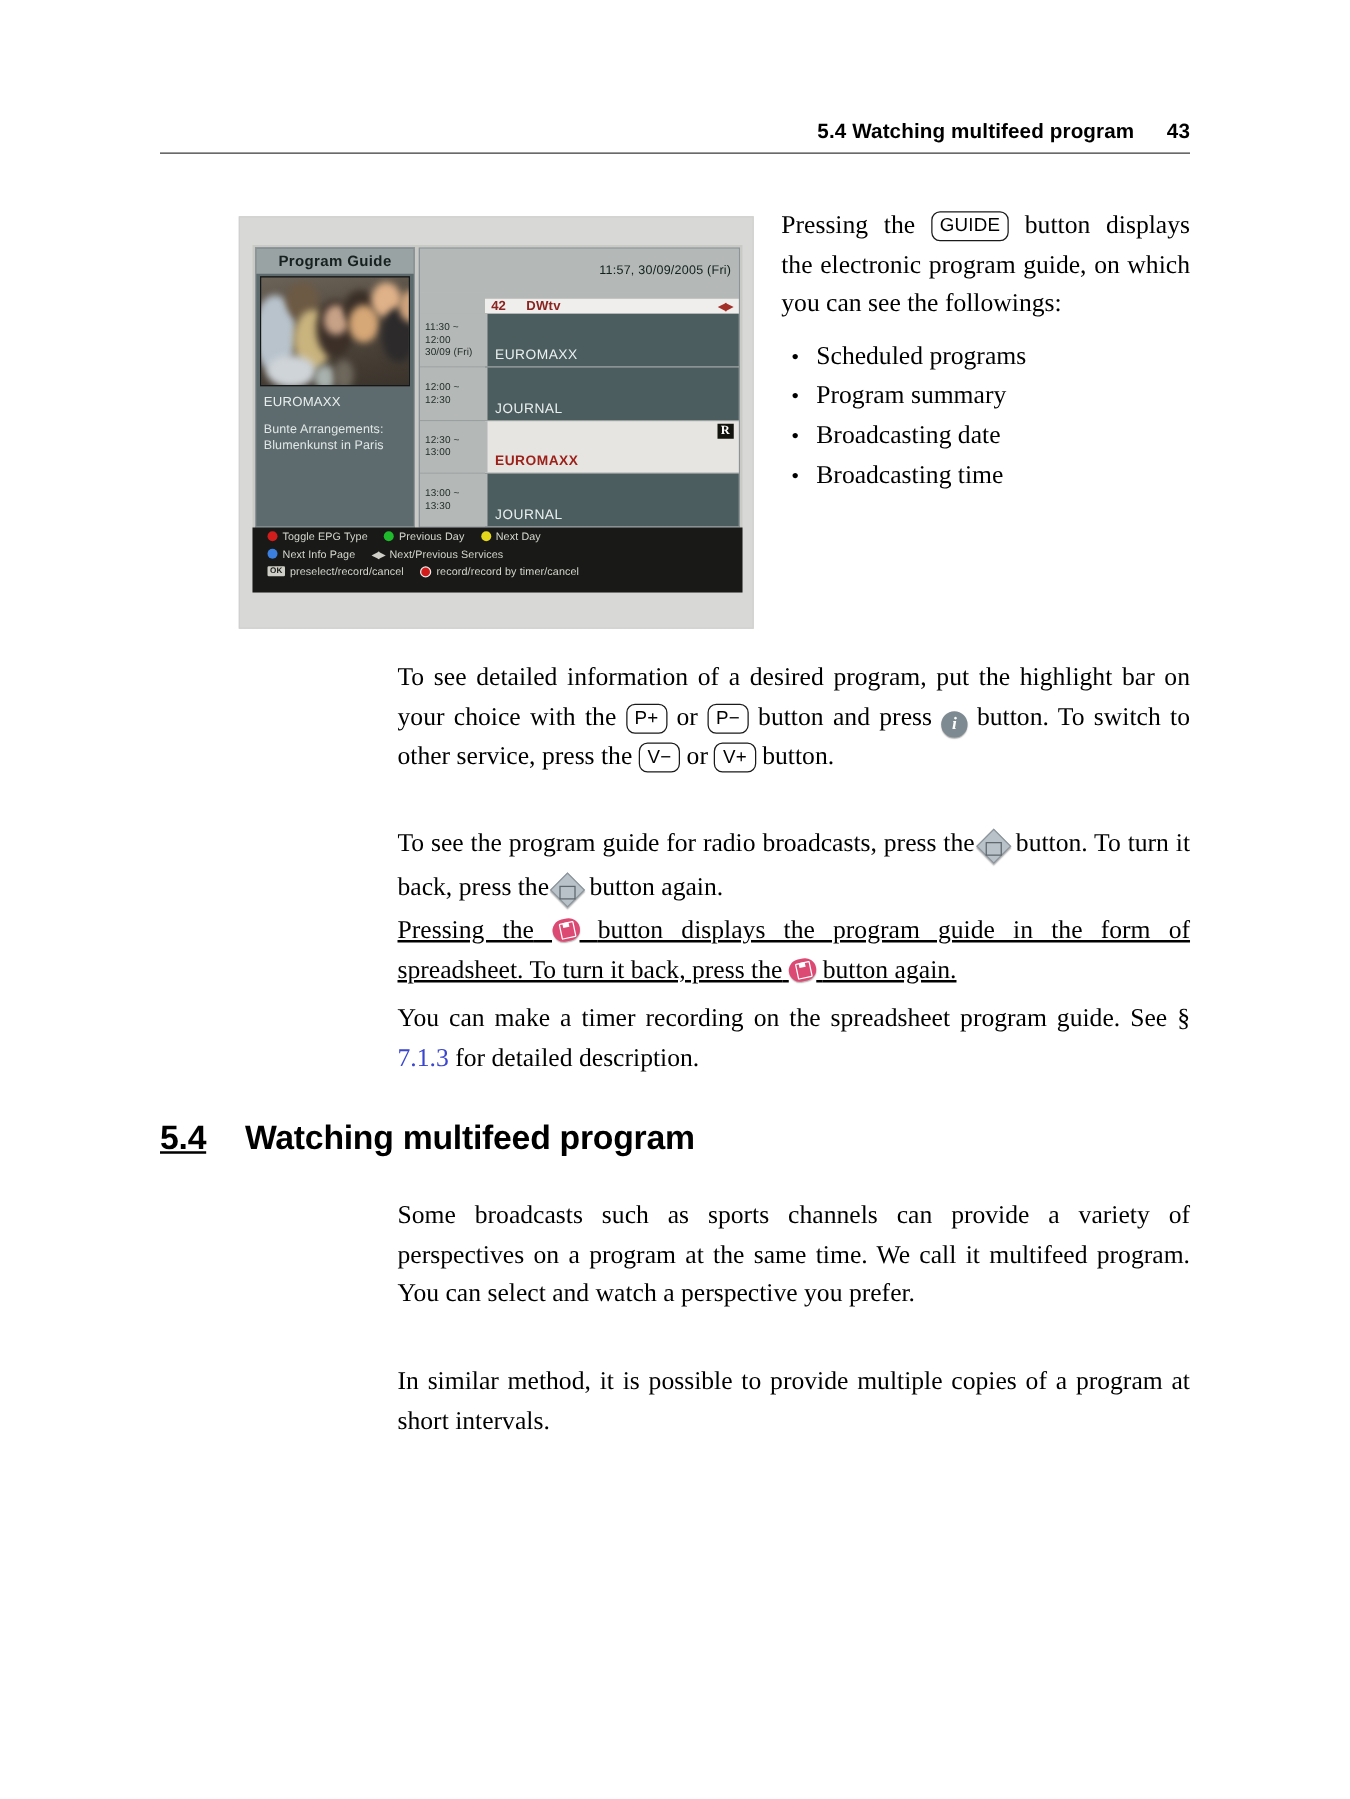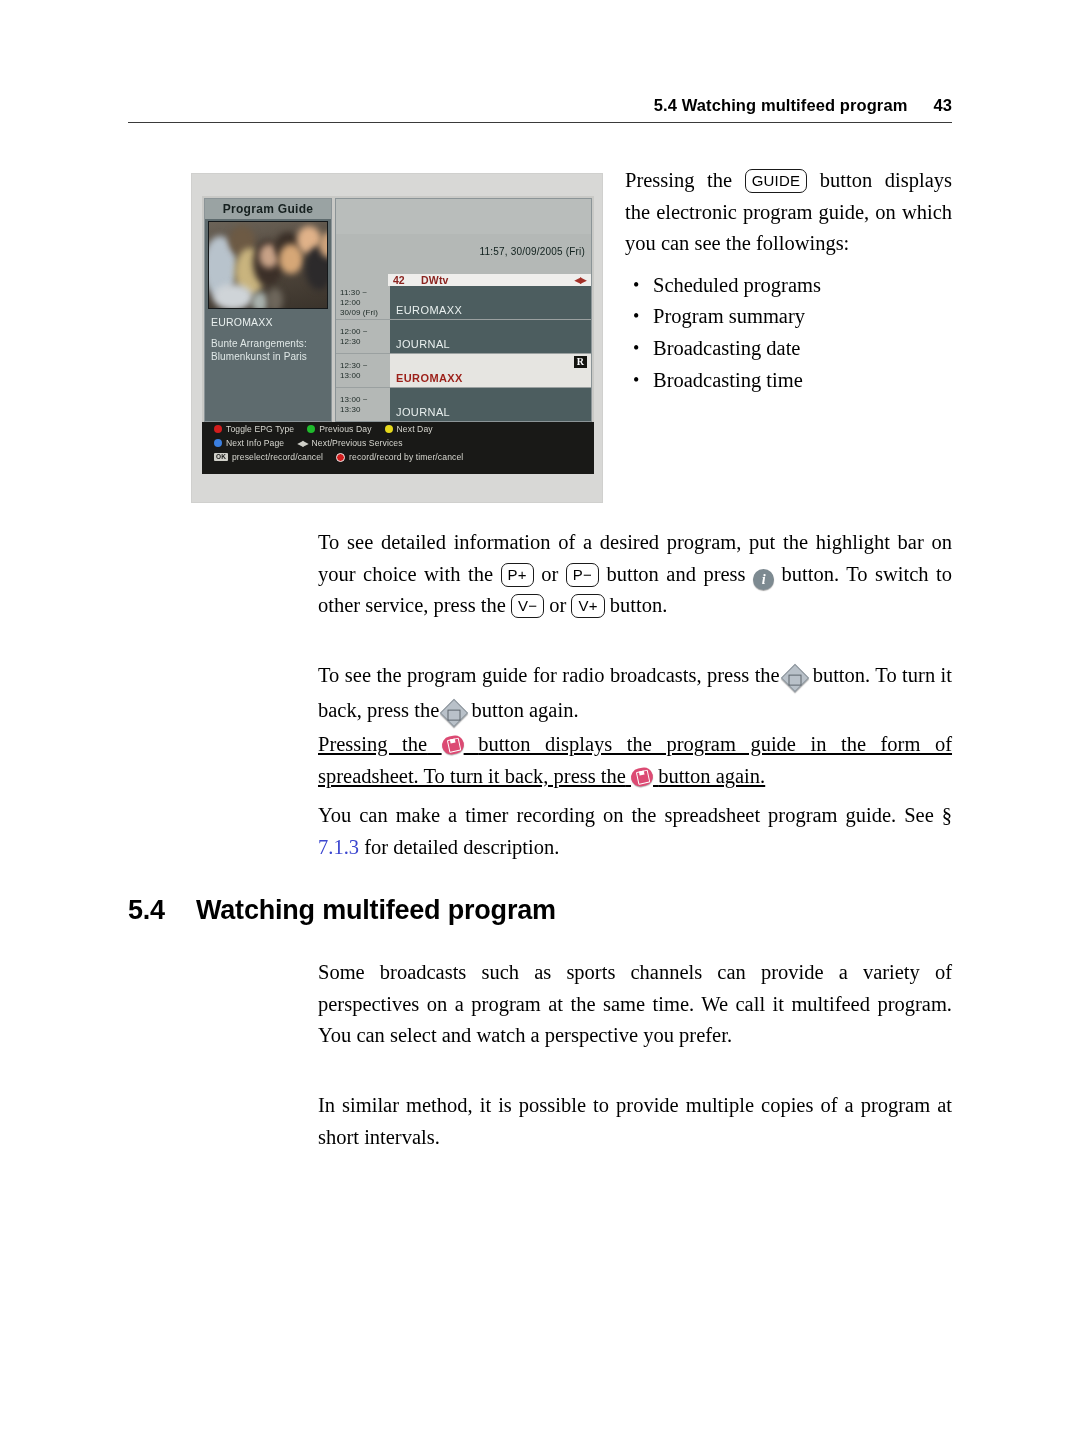--- a/index.html
+++ b/index.html
@@ -143,21 +143,20 @@
     height: 35px;
     background: #b4b8b6;
     color: #10201d;
     font-family: "Liberation Sans", "DejaVu Sans", sans-serif;
     font-size: 10px;
     display: flex;
     align-items: center;
     justify-content: flex-end;
     padding-right: 6px;
     letter-spacing: 0.2px;
-    margin-top: 35px;
   }
   .epg-channel-row {
     height: 17px;
     display: flex;
     align-items: flex-end;
     background: #b4b8b6;
   }
   .epg-channel-spacer { width: 52px; background: #b4b8b6; }
   .epg-channel-box {
     flex: 1;
@@ -314,21 +313,21 @@
   .section-heading {
     position: absolute;
     left: 128px;
     top: 895px;
     width: 824px;
     font-family: "Liberation Sans", "DejaVu Sans", sans-serif;
     font-weight: bold;
     font-size: 27px;
     letter-spacing: -0.2px;
   }
-  .section-num { display: inline-block; width: 68px; }
+  .section-num { display: inline-block; width: 68px; text-decoration: underline; }
 
   
   .key {
     display: inline-block;
     border: 1.6px solid #1a1a1a;
     border-radius: 7px;
     font-family: "Liberation Sans", "DejaVu Sans", sans-serif;
     font-size: 15px;
     line-height: 1;
     padding: 3px 6px 4px 6px;

